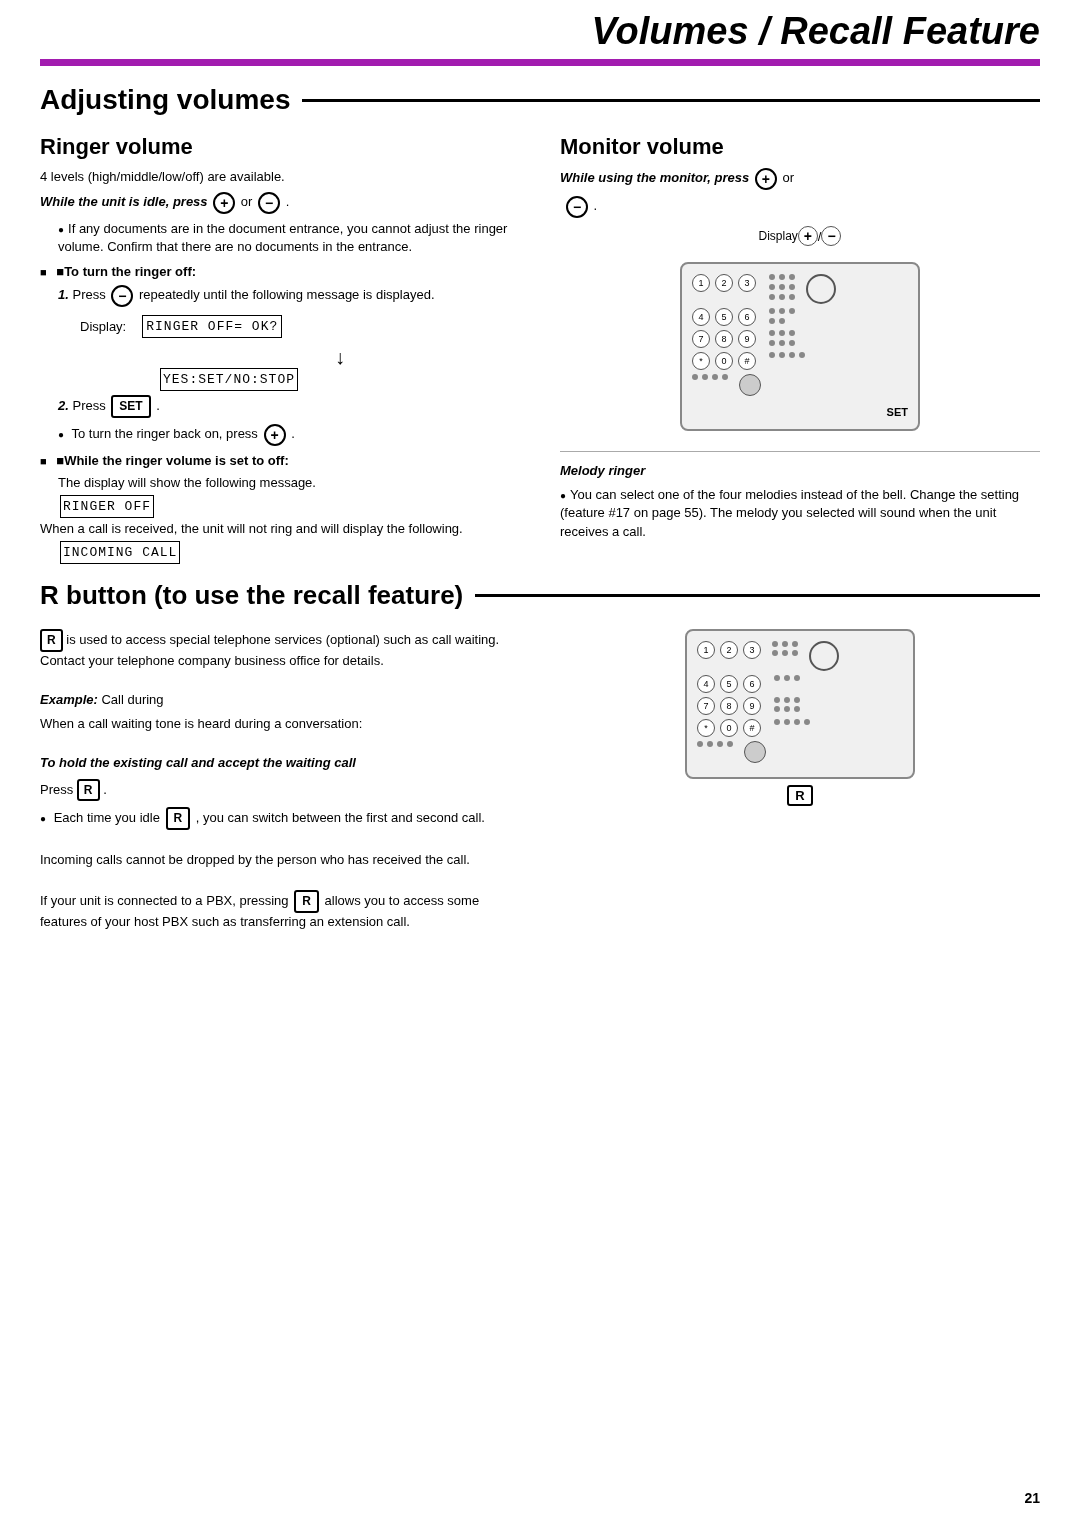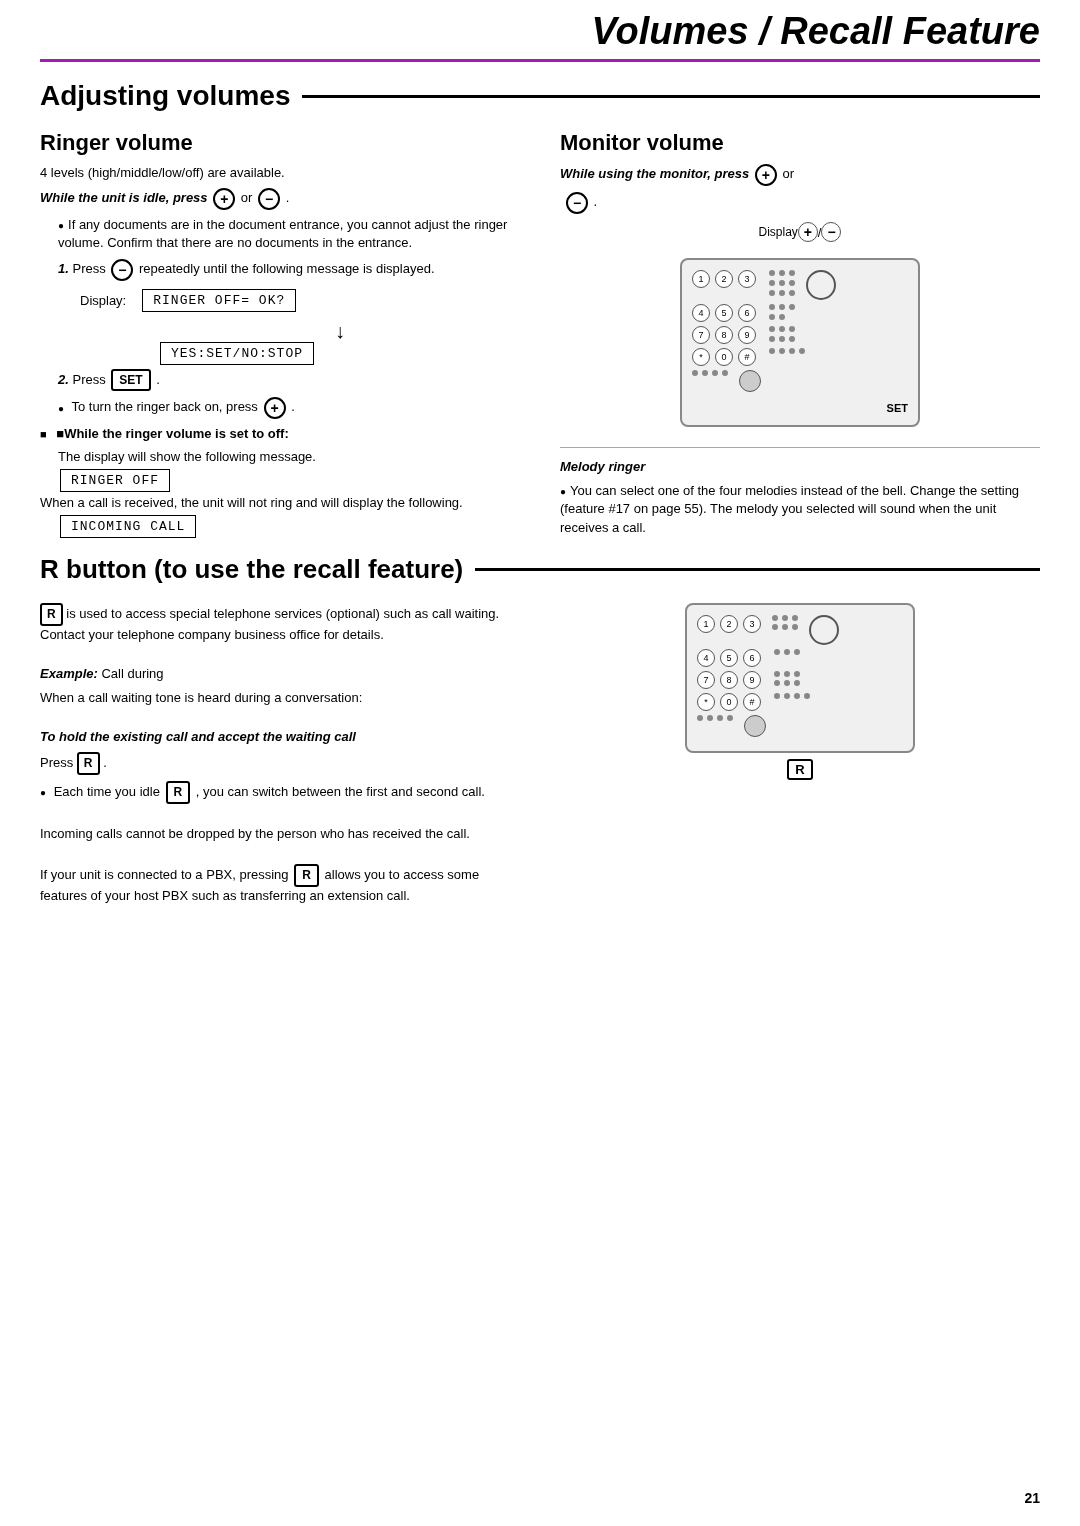--- a/index.html
+++ b/index.html
@@ -13,21 +13,21 @@
       position: relative;
     }
 
     .page-container {
       padding: 0 40px 40px 40px;
     }
 
     
     .page-header {
       text-align: right;
-      border-bottom: 3px solid #a21caf;
+      border-bottom: 7px solid #a21caf;
       padding: 10px 0 6px 0;
       margin-bottom: 18px;
     }
     .page-header h1 {
       font-size: 38px;
       font-style: italic;
       font-weight: bold;
       font-family: Arial, Helvetica, sans-serif;
     }
 
@@ -81,21 +81,21 @@
       display: flex;
       align-items: center;
       gap: 16px;
       margin: 8px 0 8px 40px;
     }
     .display-label {
       font-size: 13px;
     }
     .display-box {
       border: 1px solid #000;
-      padding: 3px 10px;
+      padding: 3px 2px;
       font-family: 'Courier New', Courier, monospace;
       font-size: 13px;
       letter-spacing: 1px;
       min-width: 140px;
       text-align: center;
     }
 
     .arrow-down {
       text-align: center;
       margin: 2px 0 2px 120px;
@@ -303,20 +303,23 @@
       <p>
         <span class="bold">While the unit is idle, press</span>
         <span class="btn-inline">+</span>
         <span>or</span>
         <span class="btn-inline">−</span>
         .
       </p>
 
       <p class="bullet-point indent">If any documents are in the document entrance, you cannot adjust the ringer volume. Confirm that there are no documents in the entrance.</p>
 
+      <p class="square-bullet">
+        <span>■To turn the ringer off:</span>
+      </p>
 
       <p class="numbered-item indent">
         <span class="bold">1.</span>
         <span> Press </span>
         <span class="btn-inline">−</span>
         <span>repeatedly until the following message is displayed.</span>
       </p>
 
       <div class="display-box-wrapper">
         <span class="display-label">Display:</span>

